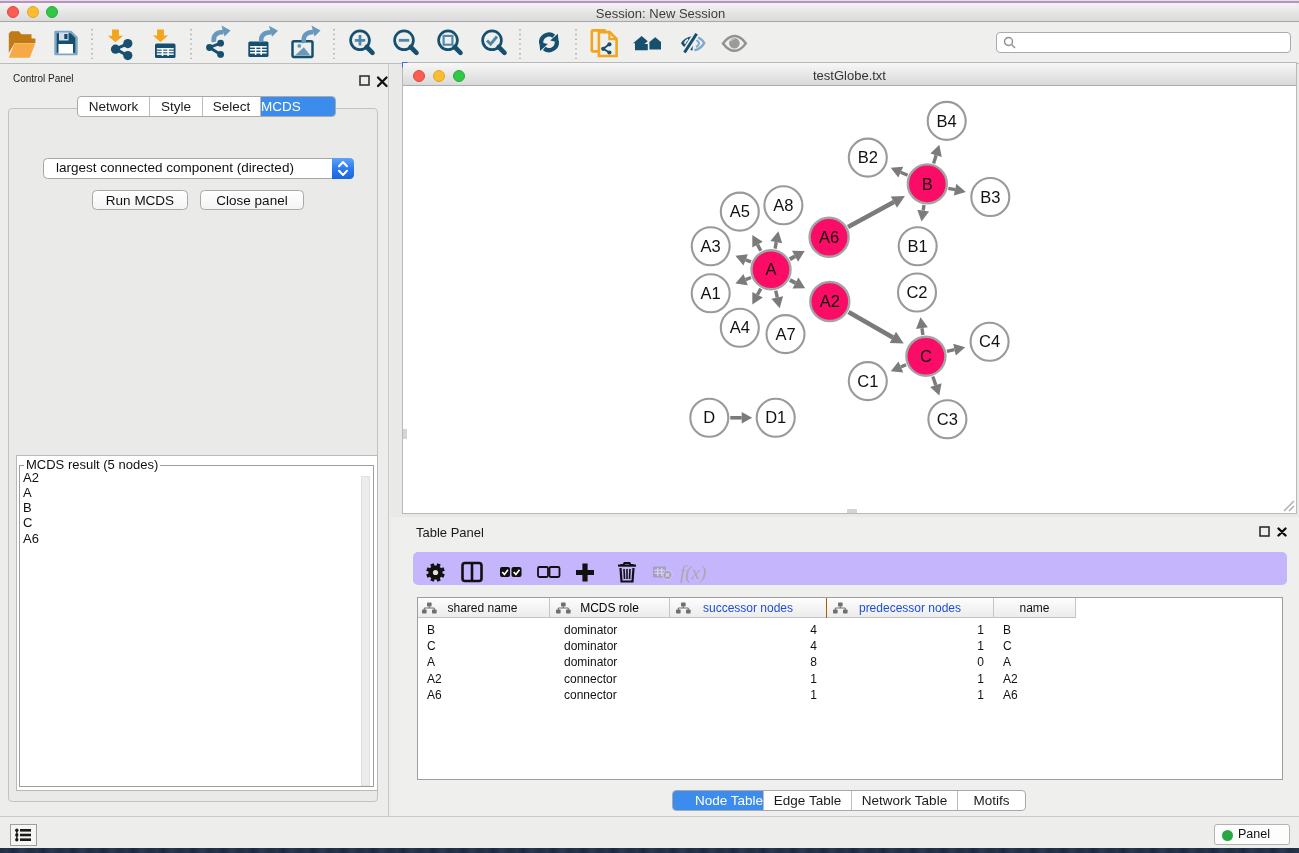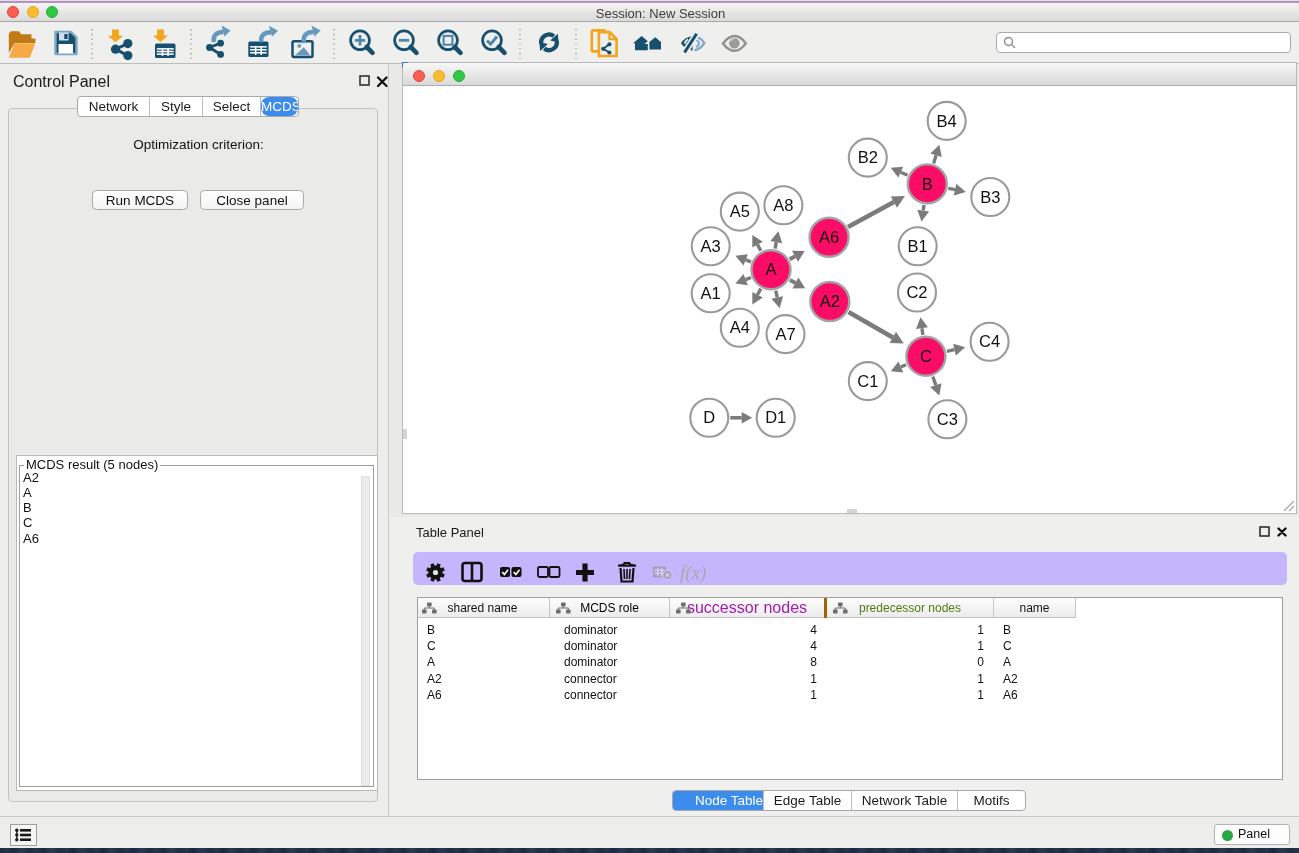--- a/index.html
+++ b/index.html
@@ -130,40 +130,48 @@
 
   <div class="abs" style="left:996px;top:9px;width:295px;height:21px;background:#fff;border:1px solid #ababab;border-radius:4px;">
     <svg width="14" height="14" style="position:absolute;left:6px;top:3px;">
         <circle cx="5.5" cy="5.5" r="4" fill="none" stroke="#8e8e8e" stroke-width="1.4"></circle>
         <line x1="8.6" y1="8.6" x2="12" y2="12" stroke="#8e8e8e" stroke-width="1.4"></line>
       </svg>
   </div>
 </div>
 
 <div class="abs" style="left:0;top:64px;width:389px;height:752px;background:#ededec;border-right:1px solid #c9c9c9;">
-  <div class="abs" style="left:13px;top:9px;font-size:16px;color:#1a1a1a;">Control Panel</div>
+  <div class="abs" style="left:13px;top:9px;font-size:10px;color:#1a1a1a;">Control Panel</div>
 
   <svg width="12" height="12" style="position:absolute;left:359px;top:11px;">
       <rect x="1" y="1" width="9" height="9" fill="none" stroke="#333" stroke-width="1.6"></rect>
     </svg>
   <svg width="13" height="13" style="position:absolute;left:376px;top:11px;">
       <path d="M2 2.5 L10.5 11 M10.5 2.5 L2 11" stroke="#111" stroke-width="2.3" stroke-linecap="round"></path>
     </svg>
 
   <div class="abs" style="left:8px;top:44px;width:370px;height:694px;background:#eaeae9;border:1px solid #c2c2c2;border-radius:4px;"></div>
 
   <div class="abs" style="left:77px;top:32px;height:21px;display:flex;font-size:13.5px;border:1px solid #a9a9a9;border-radius:4px;overflow:hidden;background:#fff;">
     <div style="width:72px;text-align:center;line-height:20px;border-right:1px solid #bdbdbd;color:#1a1a1a;">Network</div>
     <div style="width:53px;text-align:center;line-height:20px;border-right:1px solid #bdbdbd;color:#1a1a1a;">Style</div>
     <div style="width:58px;text-align:center;line-height:20px;border-right:1px solid #bdbdbd;color:#1a1a1a;">Select</div>
-    <div style="width:37px;text-align:left;line-height:20px;background:#3b8ced;color:#fff;border-radius:8px;">MCDS</div>
-  </div>
-
-  <div class="abs" style="left:0;top:73px;width:381px;text-align:center;font-size:13.5px;color:#111;"><span style="margin-left:16px;">Optimization criterion:</span></div>
-
+    <div style="width:74px;text-align:left;line-height:20px;background:#3b8ced;color:#fff;">MCDS</div>
+  </div>
+
+
+  <div class="abs" style="left:43px;top:94px;width:311px;height:21px;background:#fff;border:1px solid #a6a6a6;border-radius:4.5px;">
+    <div class="abs" style="left:12px;top:1px;font-size:13.5px;color:#111;">largest connected component (directed)</div>
+    <div class="abs" style="right:-1px;top:-1px;width:22px;height:21px;border-radius:0 4.5px 4.5px 0;background:linear-gradient(#5ea3f8,#2e7bf0 50%,#1765e0);">
+      <svg width="22" height="21">
+          <path d="M7 8.2 L11 4 L15 8.2" stroke="#fff" stroke-width="2" fill="none" stroke-linecap="round" stroke-linejoin="round"></path>
+          <path d="M7 12.8 L11 17 L15 12.8" stroke="#fff" stroke-width="2" fill="none" stroke-linecap="round" stroke-linejoin="round"></path>
+        </svg>
+    </div>
+  </div>
 
   <div class="abs" style="left:92px;top:126px;width:96px;height:20px;background:linear-gradient(#ffffff,#f4f4f4);border:1px solid #a9a9a9;border-radius:4.5px;text-align:center;line-height:19px;font-size:13.5px;color:#111;">Run MCDS</div>
   <div class="abs" style="left:200px;top:126px;width:104px;height:20px;background:linear-gradient(#ffffff,#f4f4f4);border:1px solid #a9a9a9;border-radius:4.5px;text-align:center;line-height:19px;font-size:13.5px;color:#111;">Close panel</div>
 
   <div class="abs" style="left:16px;top:391px;width:362px;height:336px;background:#fff;border:1px solid #b9b9b9;">
 
     <div class="abs" style="left:2px;top:9px;width:355px;height:322px;border:1px solid #9d9d9d;"></div>
     <div class="abs" style="left:7px;top:1px;background:#fff;padding:0 2px;font-size:13px;color:#111;">MCDS result (5 nodes)</div>
 
     <div class="abs" style="left:344px;top:20px;width:9px;height:310px;background:#ececec;border:1px solid #e0e0e0;"></div>
@@ -174,20 +182,21 @@
 <div class="abs" style="left:390px;top:64px;width:909px;height:752px;background:#e9e9e8;"></div>
 
 <div class="abs" style="left:402px;top:62px;width:895px;height:452px;background:#fff;border:1px solid #b6b9bd;">
   <svg width="6" height="6" style="position:absolute;left:-1px;top:-1px;">
       <path d="M0 0 H6 L0 6 Z" fill="#3a6fd8"></path>
     </svg>
   <div class="abs" style="left:0;top:0;width:100%;height:23px;background:linear-gradient(#f7f7f7,#d9d9d9);border-bottom:1px solid #ababab;">
     <div class="tl" style="left:10px;top:7px;width:12px;height:12px;background:#fc5d53;border:0.5px solid #e2453c;"></div>
     <div class="tl" style="left:30px;top:7px;width:12px;height:12px;background:#fdbc2f;border:0.5px solid #e0a723;"></div>
     <div class="tl" style="left:50px;top:7px;width:12px;height:12px;background:#33c748;border:0.5px solid #27ab38;"></div>
+    <div class="abs" style="left:0;width:100%;top:5px;text-align:center;font-size:13px;color:#333;">testGlobe.txt</div>
   </div>
 
   <svg width="14" height="14" style="position:absolute;right:1px;bottom:1px;">
       <path d="M13 3 L3 13 M13 8 L8 13" stroke="#b0b0b0" stroke-width="1.5"></path>
     </svg>
 
   <div class="abs" style="left:0;top:366px;width:4px;height:10px;background:#d4d4d4;"></div>
   <div class="abs" style="left:444px;bottom:0;width:10px;height:4px;background:#d4d4d4;"></div>
 </div>
 <svg width="894" height="427" style="position:absolute;left:403px;top:86px;" font-family="Liberation Sans, sans-serif">
@@ -338,30 +347,30 @@
       </svg>
 <div class="abs" style="left:132px;top:0;width:120px;height:20px;border-right:1px solid #c6c6c6;font-size:12px;color:#000000;text-align:center;line-height:20px;">MCDS role</div>
 <svg width="20" height="20" style="position:absolute;left:136px;top:0;">
         <g fill="#6e6e6e">
           <rect x="7" y="4.5" width="4.6" height="4" rx="0.8"></rect>
           <rect x="2" y="11.5" width="4.6" height="4" rx="0.8"></rect>
           <rect x="12" y="11.5" width="4.6" height="4" rx="0.8"></rect>
           <path d="M9.3 8.5 v1.7 M4.3 10 h10 M4.3 10 v1.8 M14.3 10 v1.8" stroke="#6e6e6e" stroke-width="1.1" fill="none"></path>
         </g>
       </svg>
-<div class="abs" style="left:252px;top:0;width:157px;height:20px;border-right:3px solid #a16207;font-size:16px;color:#a21caf;text-align:center;line-height:20px;">successor nodes</div>
+<div class="abs" style="left:252px;top:0;width:157px;height:20px;border-right:1px solid #a16207;font-size:12px;color:#1d4ed8;text-align:center;line-height:20px;">successor nodes</div>
 <svg width="20" height="20" style="position:absolute;left:256px;top:0;">
         <g fill="#6e6e6e">
           <rect x="7" y="4.5" width="4.6" height="4" rx="0.8"></rect>
           <rect x="2" y="11.5" width="4.6" height="4" rx="0.8"></rect>
           <rect x="12" y="11.5" width="4.6" height="4" rx="0.8"></rect>
           <path d="M9.3 8.5 v1.7 M4.3 10 h10 M4.3 10 v1.8 M14.3 10 v1.8" stroke="#6e6e6e" stroke-width="1.1" fill="none"></path>
         </g>
       </svg>
-<div class="abs" style="left:409px;top:0;width:167px;height:20px;border-right:1px solid #c6c6c6;font-size:12px;color:#4d7c0f;text-align:center;line-height:20px;">predecessor nodes</div>
+<div class="abs" style="left:409px;top:0;width:167px;height:20px;border-right:1px solid #c6c6c6;font-size:12px;color:#1d4ed8;text-align:center;line-height:20px;">predecessor nodes</div>
 <svg width="20" height="20" style="position:absolute;left:413px;top:0;">
         <g fill="#6e6e6e">
           <rect x="7" y="4.5" width="4.6" height="4" rx="0.8"></rect>
           <rect x="2" y="11.5" width="4.6" height="4" rx="0.8"></rect>
           <rect x="12" y="11.5" width="4.6" height="4" rx="0.8"></rect>
           <path d="M9.3 8.5 v1.7 M4.3 10 h10 M4.3 10 v1.8 M14.3 10 v1.8" stroke="#6e6e6e" stroke-width="1.1" fill="none"></path>
         </g>
       </svg>
 <div class="abs" style="left:576px;top:0;width:82px;height:20px;border-right:1px solid #c6c6c6;font-size:12px;color:#111;text-align:center;line-height:20px;">name</div>
 

